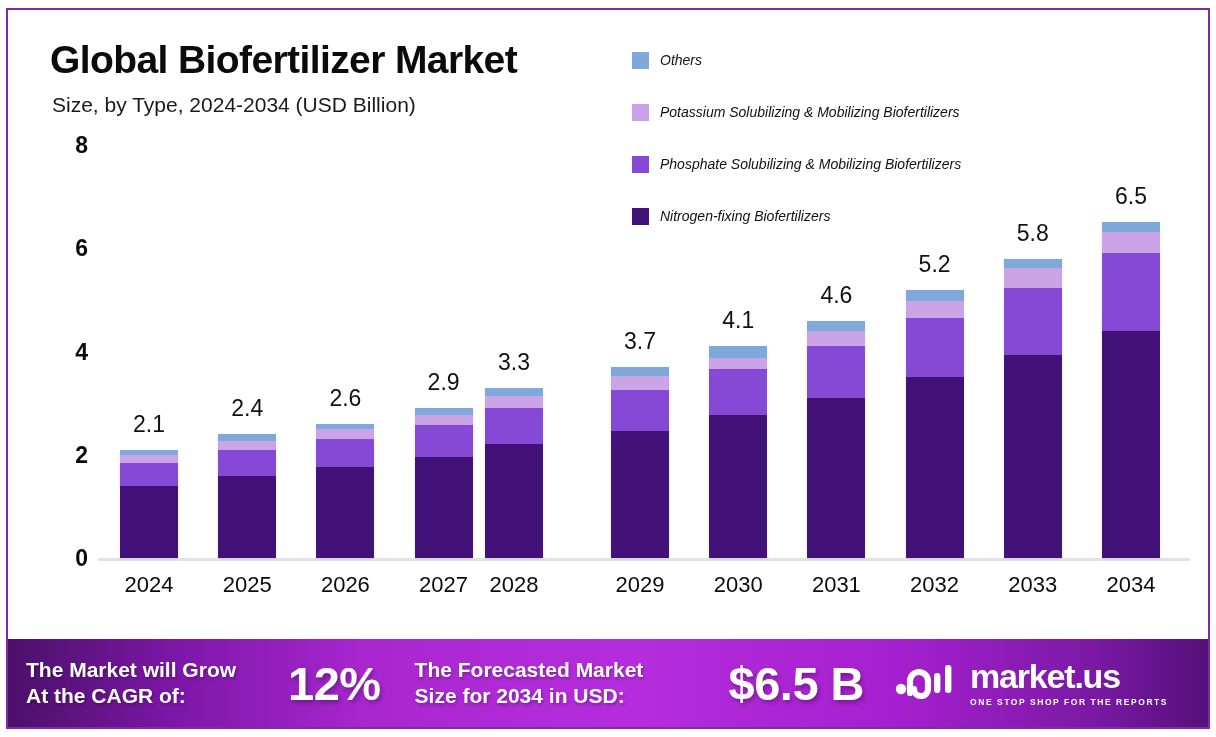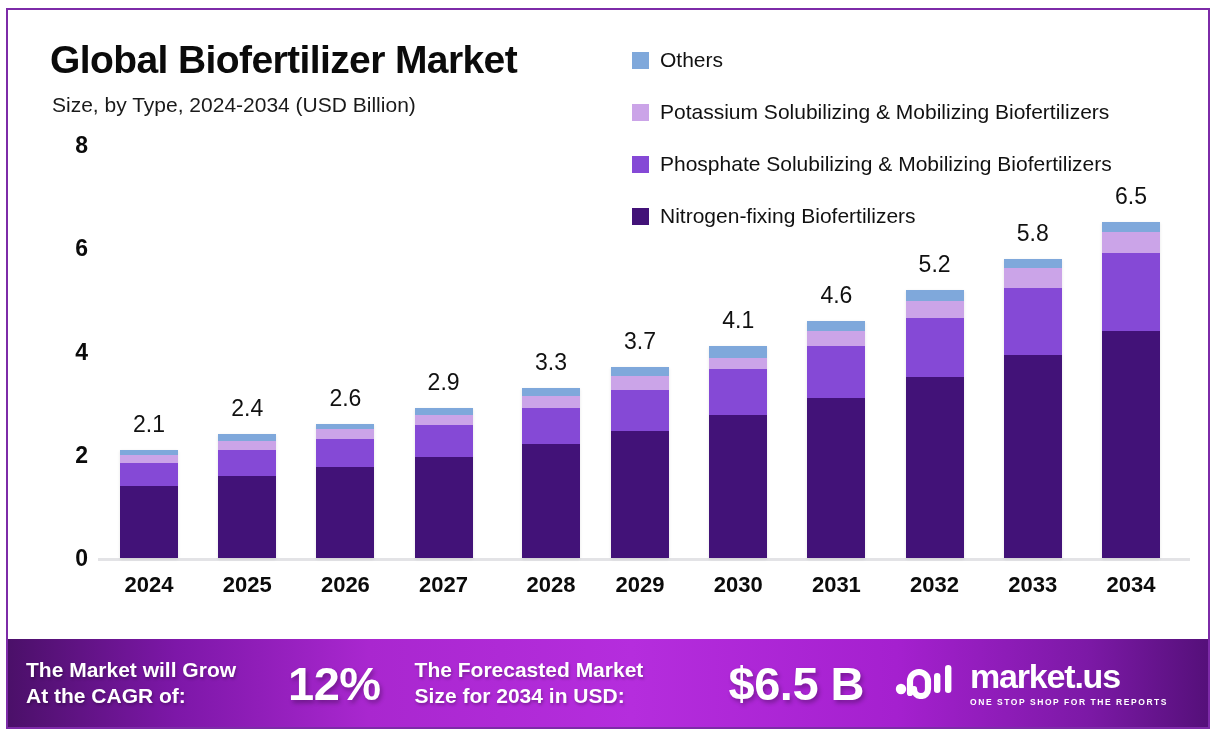--- a/index.html
+++ b/index.html
@@ -70,23 +70,24 @@
     align-items: center;
     height: 52px;
   }
   .legend-swatch {
     width: 17px;
     height: 17px;
     flex: 0 0 17px;
     margin-right: 11px;
   }
   .legend-label {
-    font-size: 21px;
+    font-size: 14px;
     color: #111111;
     white-space: nowrap;
+    font-style: italic;
   }
 
   
   .plot {
     position: absolute;
     left: 0;
     top: 0;
     width: 1216px;
     height: 620px;
   }
@@ -144,21 +145,21 @@
     color: #111111;
     white-space: nowrap;
   }
   .x-label {
     position: absolute;
     left: 50%;
     transform: translateX(-50%);
     top: 100%;
     margin-top: 14px;
     font-size: 22px;
-    font-weight: 700;
+    font-weight: 400;
     color: #0b0b0b;
     white-space: nowrap;
   }
 
   
   .banner {
     position: absolute;
     left: 8px;
     right: 8px;
     bottom: 10px;
@@ -286,21 +287,21 @@
         <div class="bar-group" style="left: 414.6px;">
           <div class="bar-stack">
             <div class="seg" title="Nitrogen-fixing Biofertilizers: 1.96" style="height: 101.185px; background: rgb(66, 18, 120);"></div>
             <div class="seg" title="Phosphate Solubilizing &amp; Mobilizing Biofertilizers: 0.62" style="height: 32.0075px; background: rgb(133, 73, 214);"></div>
             <div class="seg" title="Potassium Solubilizing &amp; Mobilizing Biofertilizers: 0.2" style="height: 10.325px; background: rgb(203, 164, 232);"></div>
             <div class="seg" title="Others: 0.12" style="height: 6.195px; background: rgb(127, 168, 219);"></div>
           </div>
           <div class="bar-value" style="bottom: 161.713px;">2.9</div>
           <div class="x-label">2027</div>
         </div>
-        <div class="bar-group" style="left: 522px;">
+        <div class="bar-group" style="left: 485px;">
           <div class="bar-stack">
             <div class="seg" title="Nitrogen-fixing Biofertilizers: 2.2" style="height: 113.575px; background: rgb(66, 18, 120);"></div>
             <div class="seg" title="Phosphate Solubilizing &amp; Mobilizing Biofertilizers: 0.7" style="height: 36.1375px; background: rgb(133, 73, 214);"></div>
             <div class="seg" title="Potassium Solubilizing &amp; Mobilizing Biofertilizers: 0.23" style="height: 11.8737px; background: rgb(203, 164, 232);"></div>
             <div class="seg" title="Others: 0.17" style="height: 8.77625px; background: rgb(127, 168, 219);"></div>
           </div>
           <div class="bar-value" style="bottom: 182.363px;">3.3</div>
           <div class="x-label">2028</div>
         </div>
         <div class="bar-group" style="left: 611px;">

